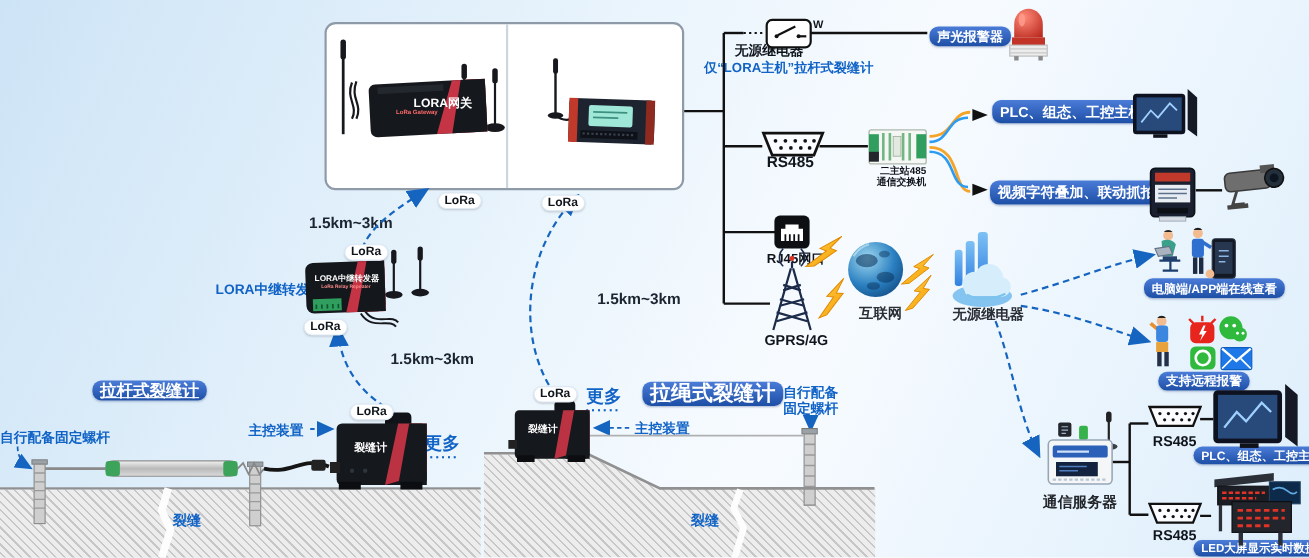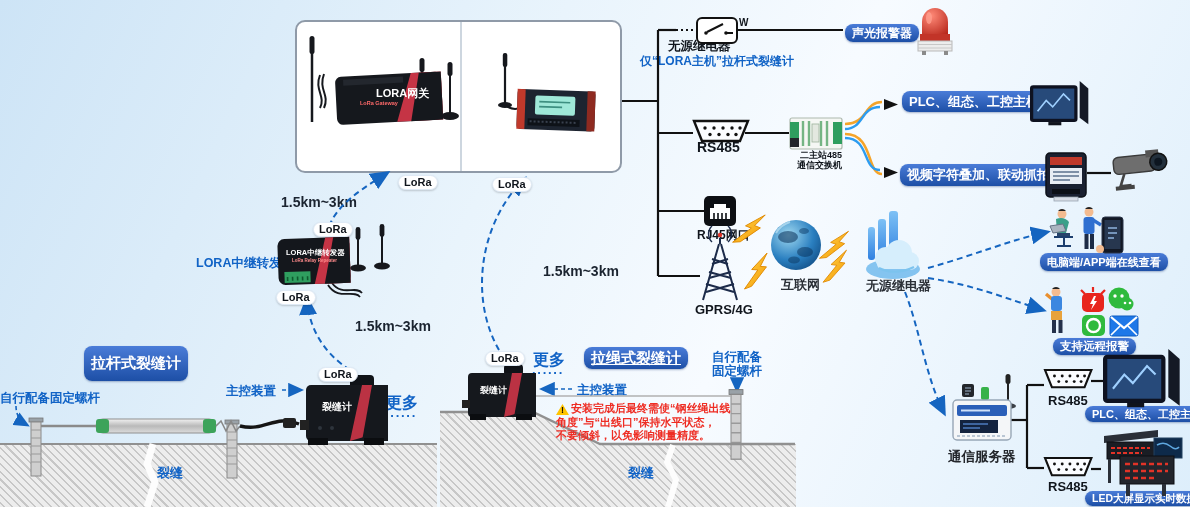--- a/index.html
+++ b/index.html
@@ -450,21 +450,21 @@
   <div class="lora" style="left:398px;top:175px;">LoRa</div>
   <div class="lora" style="left:492px;top:177px;">LoRa</div>
   <div class="lora" style="left:313px;top:222px;">LoRa</div>
   <div class="lora" style="left:276px;top:290px;">LoRa</div>
   <div class="lora" style="left:318px;top:367px;">LoRa</div>
   <div class="lora" style="left:485px;top:351px;">LoRa</div>
   <div class="dist" style="left:281px;top:194px;">1.5km~3km</div>
   <div class="dist" style="left:355px;top:318px;">1.5km~3km</div>
   <div class="dist" style="left:543px;top:263px;">1.5km~3km</div>
 
-  <div class="pill" style="left:84px;top:346px;height:35px;font-size:15px;">拉杆式裂缝计</div>
+  <div class="pill" style="left:84px;top:346px;height:18px;font-size:15px;text-decoration:underline;">拉杆式裂缝计</div>
   <div class="bnote" style="left:0px;top:390px;font-size:12.5px;">自行配备固定螺杆</div>
   <div class="bnote" style="left:226px;top:383px;font-size:12.5px;">主控装置</div>
   <div class="bnote" style="left:386px;top:393px;font-size:16px;">更多</div>
   <div class="bnote" style="left:385px;top:408px;font-size:13px;letter-spacing:1px;">······</div>
 
   <div class="devbox" style="left:300px;top:370px;width:95px;height:78px;">
     <svg width="95" height="78">
       <rect x="50" y="5" width="24" height="14" rx="4" fill="#101318"></rect>
       <rect x="6" y="15" width="82" height="56" rx="5" fill="#15181d"></rect>
       <polygon points="62,15 88,15 88,60 50,71" fill="#d8374a" opacity="0.85"></polygon>
@@ -475,21 +475,21 @@
         <circle cx="32" cy="58" r="2" fill="#2e343c"></circle>
       <rect x="0" y="50" width="9" height="10" fill="#222"></rect>
     </svg>
     <span class="devlabel" style="left:22px;top:30px;font-size:10px;">裂缝计</span>
   </div>
 
   <div class="gtxt" style="left:14px;top:452px;">硬化地面</div>
   <div class="gtxt" style="left:268px;top:452px;">硬化地面</div>
   <div class="bnote" style="left:157px;top:464px;font-size:13px;z-index:4;">裂缝</div>
 
-  <div class="pill" style="left:584px;top:347px;height:22px;font-size:15px;text-decoration:underline;">拉绳式裂缝计</div>
+  <div class="pill" style="left:584px;top:347px;height:22px;font-size:19px;">拉绳式裂缝计</div>
   <div class="bnote" style="left:533px;top:350px;font-size:16px;">更多</div>
   <div class="bnote" style="left:532px;top:365px;font-size:13px;letter-spacing:1px;">······</div>
   <div class="bnote" style="left:577px;top:382px;font-size:12.5px;">主控装置</div>
   <div class="bnote" style="left:712px;top:350px;font-size:12.5px;line-height:14px;text-align:center;">
     <span>自行配备</span><br>
     <span>固定螺杆</span>
   </div>
 
   <div class="devbox" style="left:462px;top:360px;width:80px;height:62px;">
     <svg width="80" height="62">
@@ -497,22 +497,17 @@
       <rect x="6" y="13" width="68" height="44" rx="4" fill="#15181d"></rect>
       <polygon points="50,13 74,13 74,48 42,57" fill="#d8374a" opacity="0.85"></polygon>
       <polygon points="60,13 74,13 74,57 52,57" fill="#15181d"></polygon>
       <rect x="8" y="54" width="16" height="6" fill="#0b0d10"></rect>
       <rect x="54" y="54" width="16" height="6" fill="#0b0d10"></rect>
       <rect x="0" y="40" width="8" height="8" fill="#222"></rect>
     </svg>
     <span class="devlabel" style="left:18px;top:24px;font-size:9px;">裂缝计</span>
   </div>
 
-  <div class="rwarn" style="left:556px;top:402px;z-index:4;">
-    <span class="tri">!</span><span>安装完成后最终需使“钢丝绳出线</span><br>
-    <span>角度”与“出线口”保持水平状态，</span><br>
-    <span>不要倾斜，以免影响测量精度。</span>
-  </div>
 
   <div class="gtxt" style="left:475px;top:452px;">硬化地面</div>
   <div class="bnote" style="left:628px;top:464px;font-size:13px;z-index:4;">裂缝</div>
 
 </div>
 
 </body></html>

